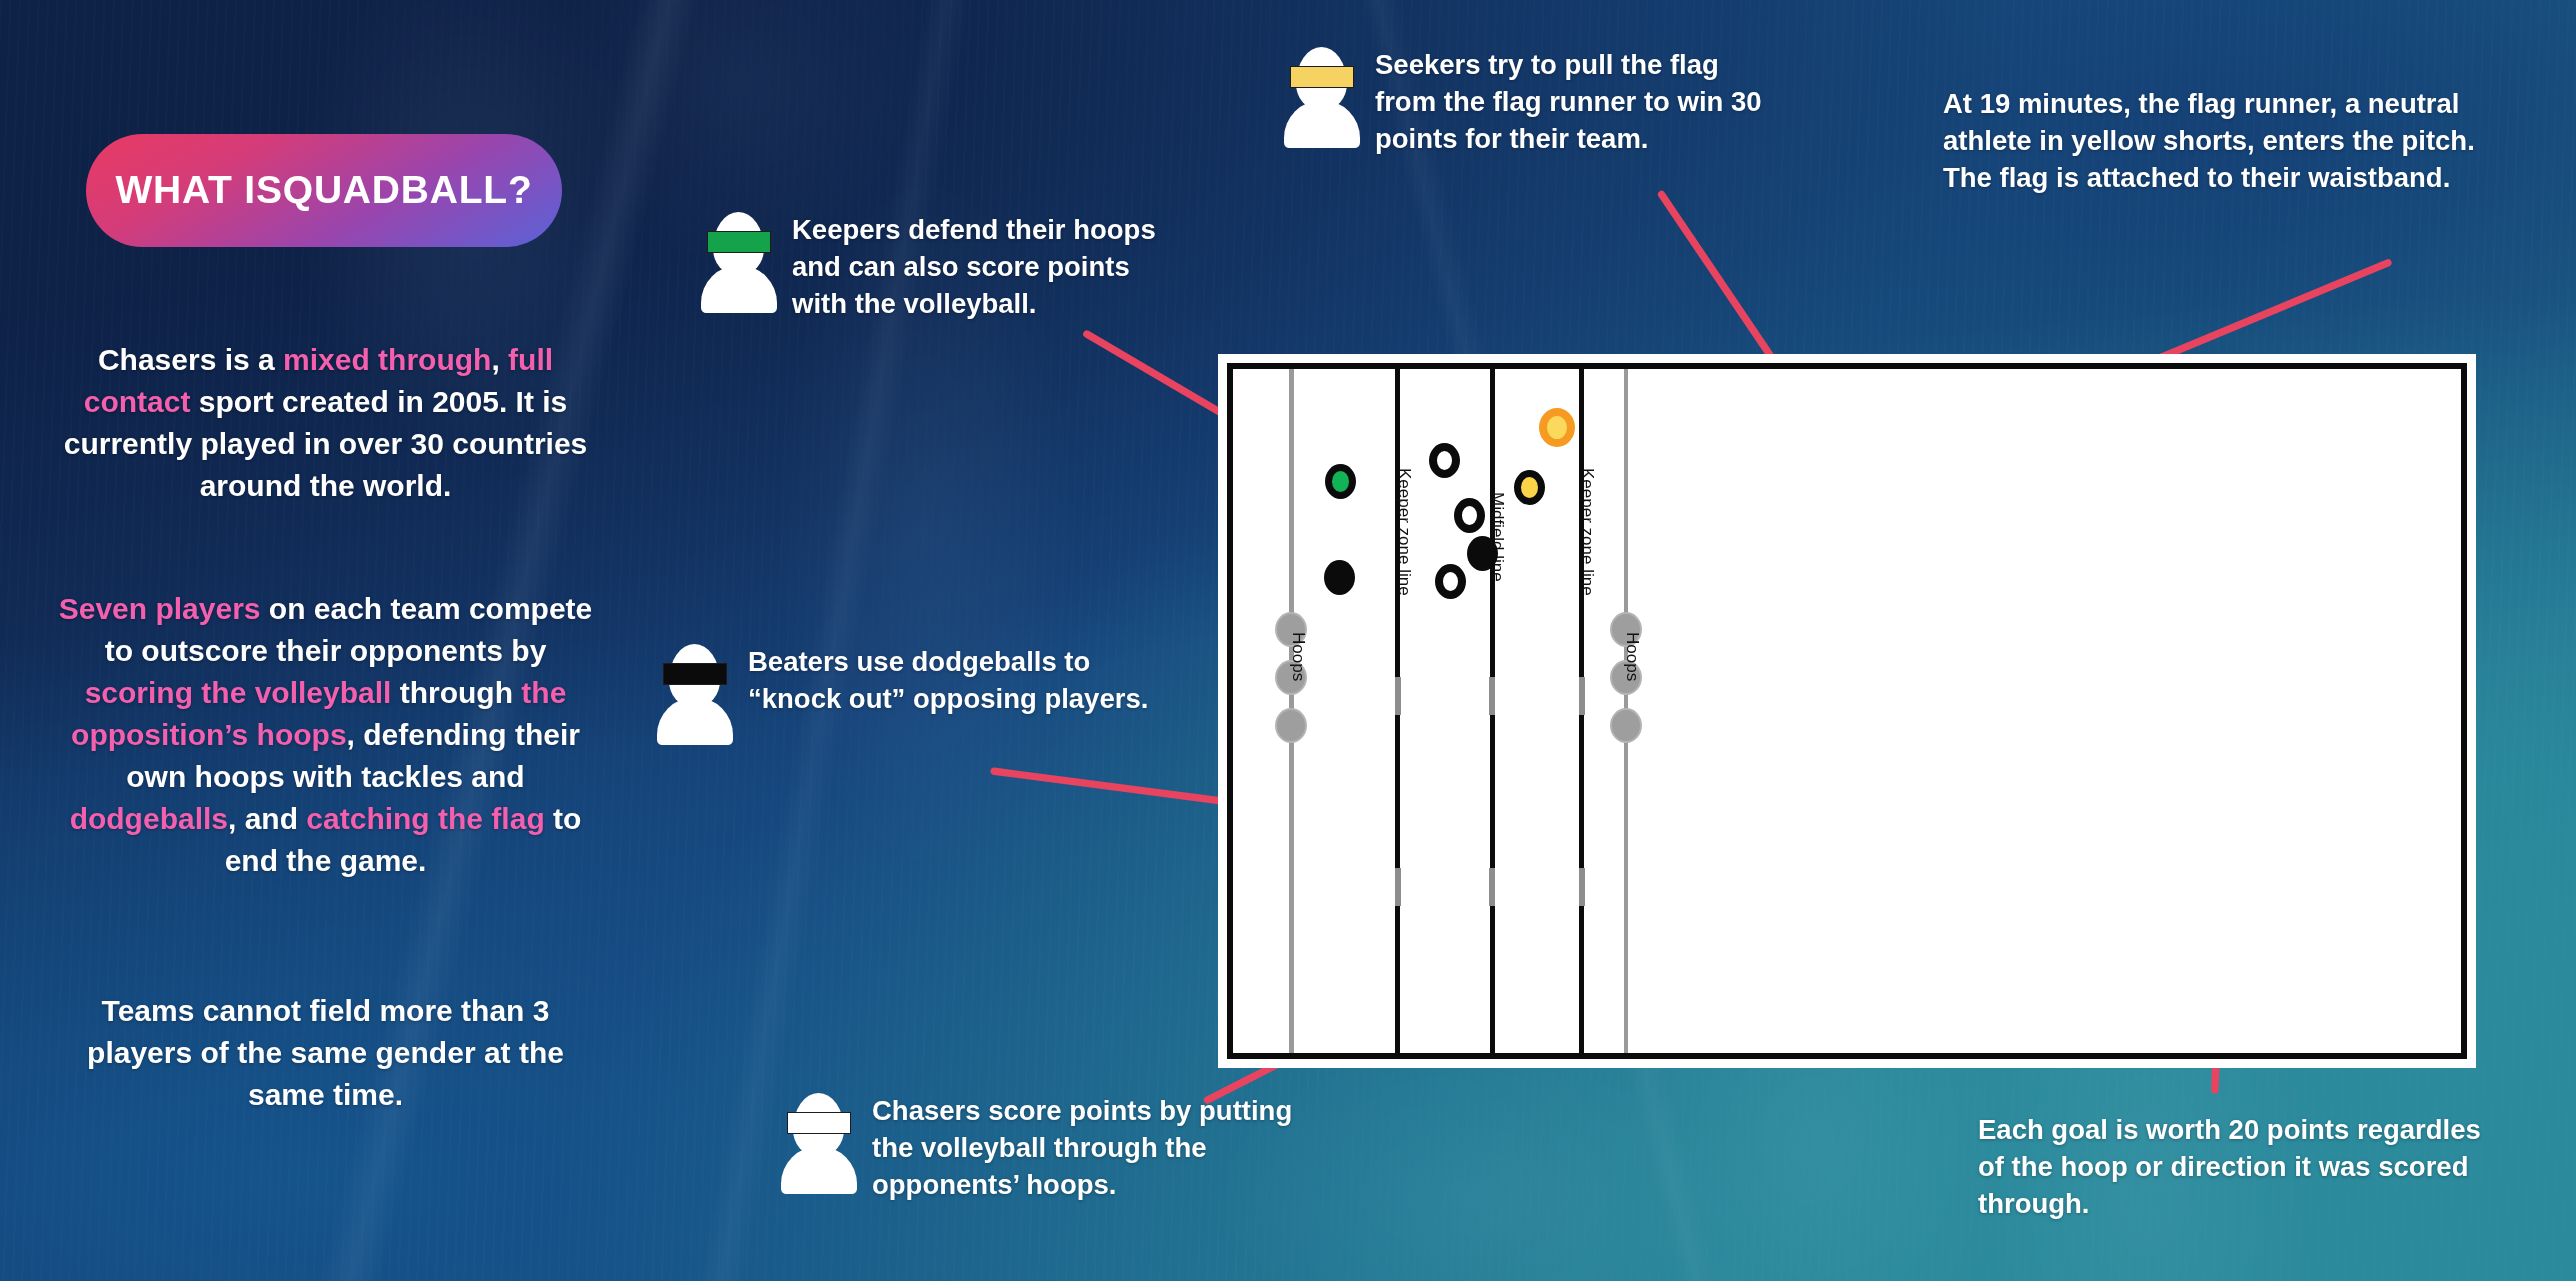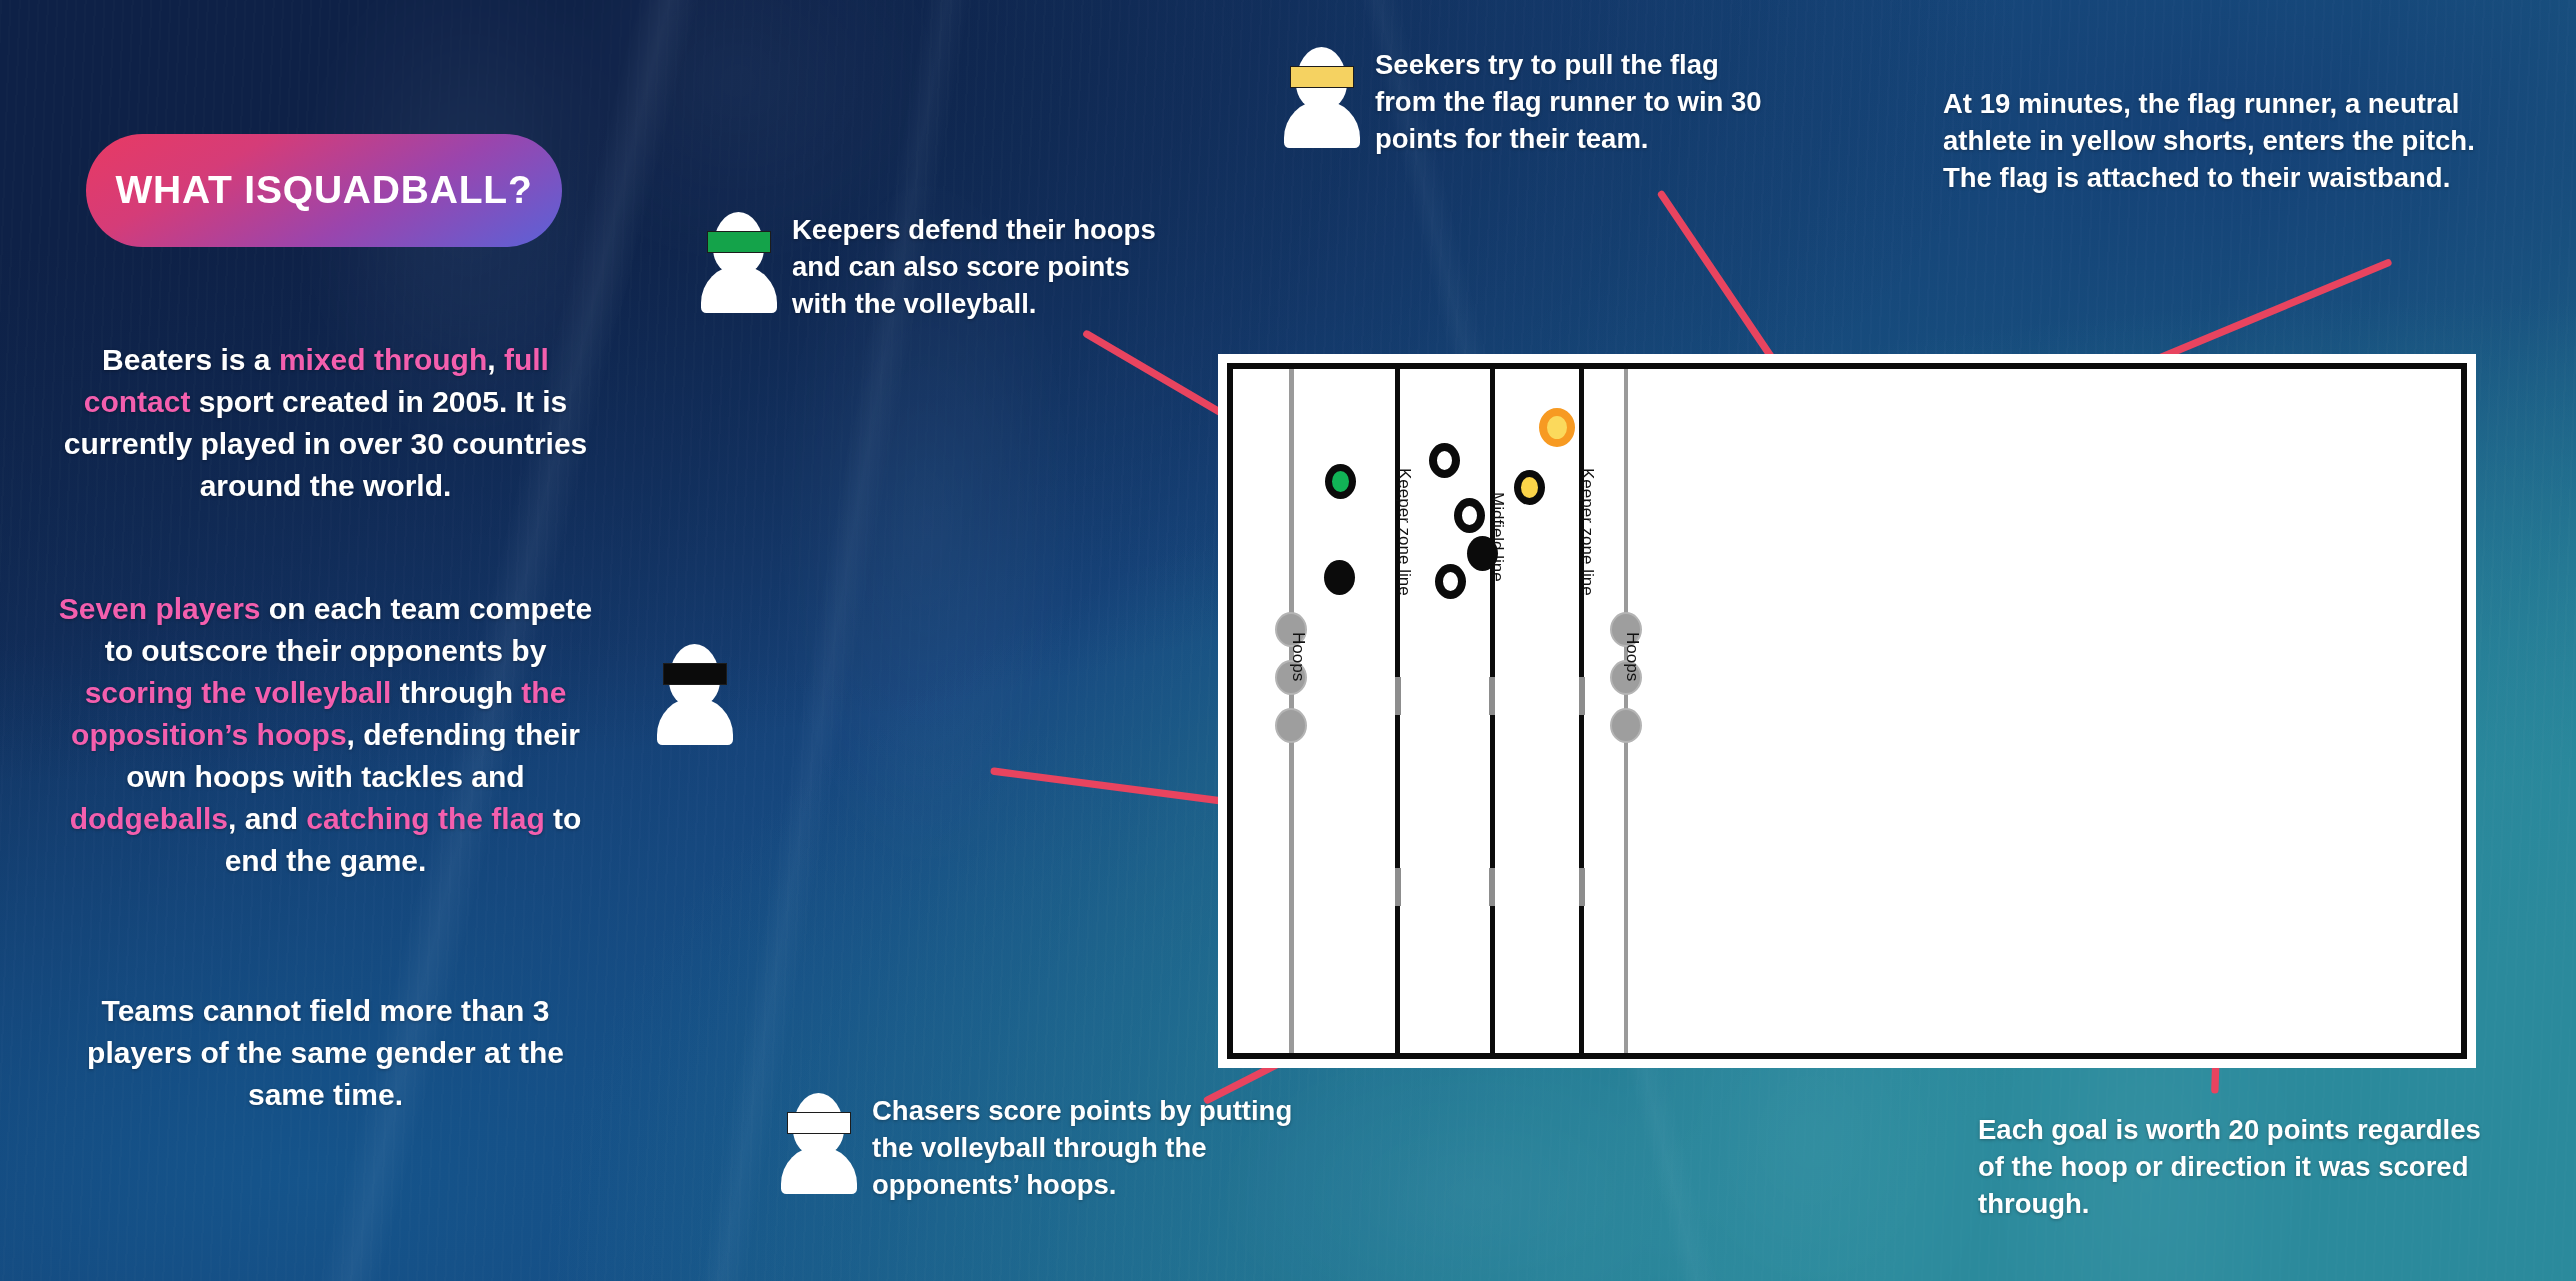--- a/index.html
+++ b/index.html
@@ -138,21 +138,21 @@
 
 <div id="bg-base"></div>
 <div id="bg-tex"></div>
 <div id="bg-streaks"></div>
 
 <div id="title-pill">
   <div class="t">WHAT IS</div>
   <div class="t">QUADBALL?</div>
 </div>
 
-<div class="body-copy" id="para1"><span>Beaters is a </span><span class="hl">mixed through</span><span>, </span><span class="hl">full contact</span><span> sport created in 2005. It is currently played in over 30 countries around the world.</span></div>
+<div class="body-copy" id="para1"><span>Chasers is a </span><span class="hl">mixed through</span><span>, </span><span class="hl">full contact</span><span> sport created in 2005. It is currently played in over 30 countries around the world.</span></div>
 <div class="body-copy" id="para2"><span class="hl">Seven players</span><span> on each team compete to outscore their opponents by </span><span class="hl">scoring the volleyball</span><span> through </span><span class="hl">the opposition’s hoops</span><span>, defending their own hoops with tackles and </span><span class="hl">dodgeballs</span><span>, and </span><span class="hl">catching the flag</span><span> to end the game.</span></div>
 <div class="body-copy" id="para3"><span>Teams cannot field more than 3 players of the same gender at the same time.</span></div>
 
 <svg id="leaders" viewBox="0 0 3840 1910">
   <g stroke="#e8445f" stroke-width="11" fill="none" stroke-linecap="round">
     <line x1="1620" y1="498" x2="2313" y2="905"></line>
     <line x1="2477" y1="290" x2="2862" y2="860"></line>
     <line x1="3560" y1="392" x2="2940" y2="650"></line>
     <line x1="1482" y1="1150" x2="2310" y2="1258"></line>
     <line x1="1800" y1="1640" x2="2556" y2="1255"></line>
@@ -223,20 +223,21 @@
   </div>
   <div class="txt">Seekers try to pull the flag from the flag runner to win 30 points for their team.</div>
 </div>
 
 <div class="callout" id="callout-beaters">
   <div class="person">
     <div class="head"></div>
     <div class="band" style="background: rgb(11, 11, 11);"></div>
     <div class="body"></div>
   </div>
+  <div class="txt">Beaters use dodgeballs to “knock out” opposing players.</div>
 </div>
 
 <div class="callout" id="callout-chasers">
   <div class="person">
     <div class="head"></div>
     <div class="band" style="background: rgb(255, 255, 255);"></div>
     <div class="body"></div>
   </div>
   <div class="txt">Chasers score points by putting the volleyball through the opponents’ hoops.</div>
 </div>

